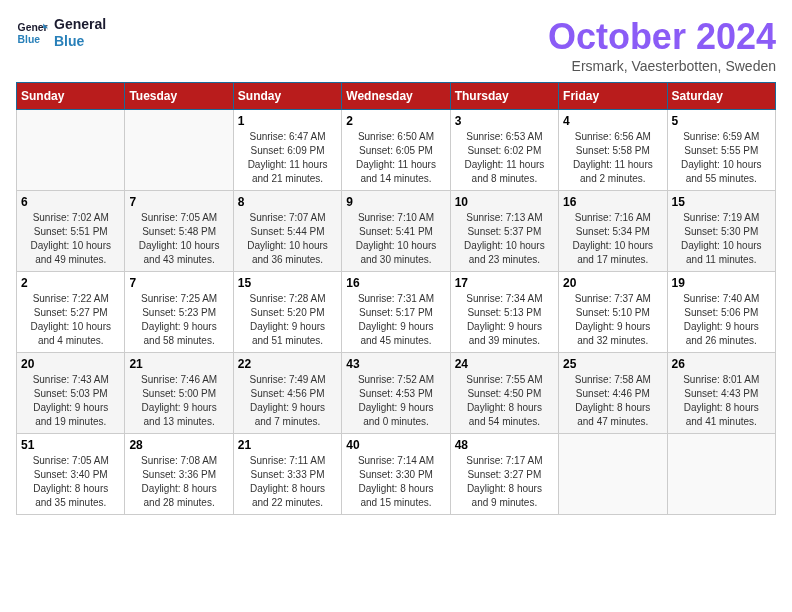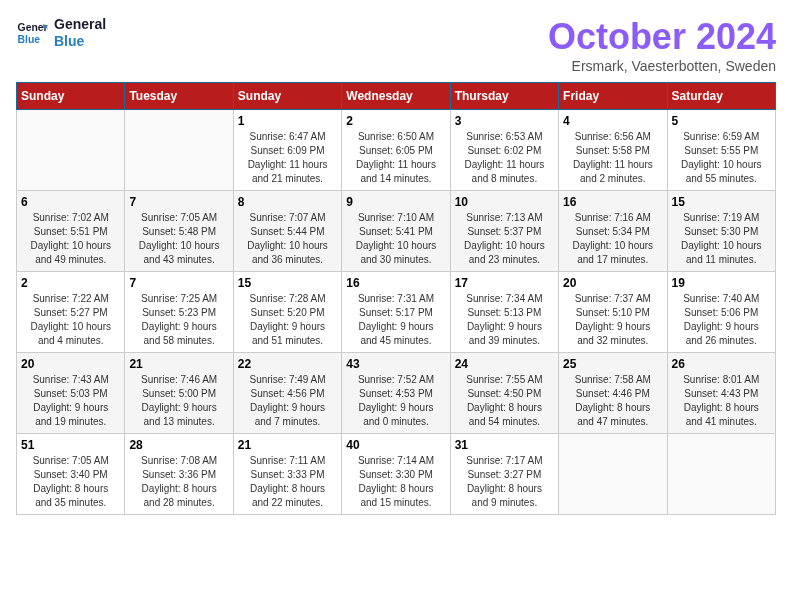--- a/index.html
+++ b/index.html
@@ -237,20 +237,20 @@
         </td>
         <td>
           <span class="day-num">21</span>
           <div class="day-detail">Sunrise: 7:11 AM<br>Sunset: 3:33 PM<br>Daylight: 8 hours<br>and 22 minutes.</div>
         </td>
         <td>
           <span class="day-num">40</span>
           <div class="day-detail">Sunrise: 7:14 AM<br>Sunset: 3:30 PM<br>Daylight: 8 hours<br>and 15 minutes.</div>
         </td>
         <td>
-          <span class="day-num">31</span>
+          <span class="day-num">48</span>
           <div class="day-detail">Sunrise: 7:17 AM<br>Sunset: 3:27 PM<br>Daylight: 8 hours<br>and 9 minutes.</div>
         </td>
         <td class="empty-cell"></td>
         <td class="empty-cell"></td>
       </tr>
     </tbody>
 </table>
 
 </body></html>

